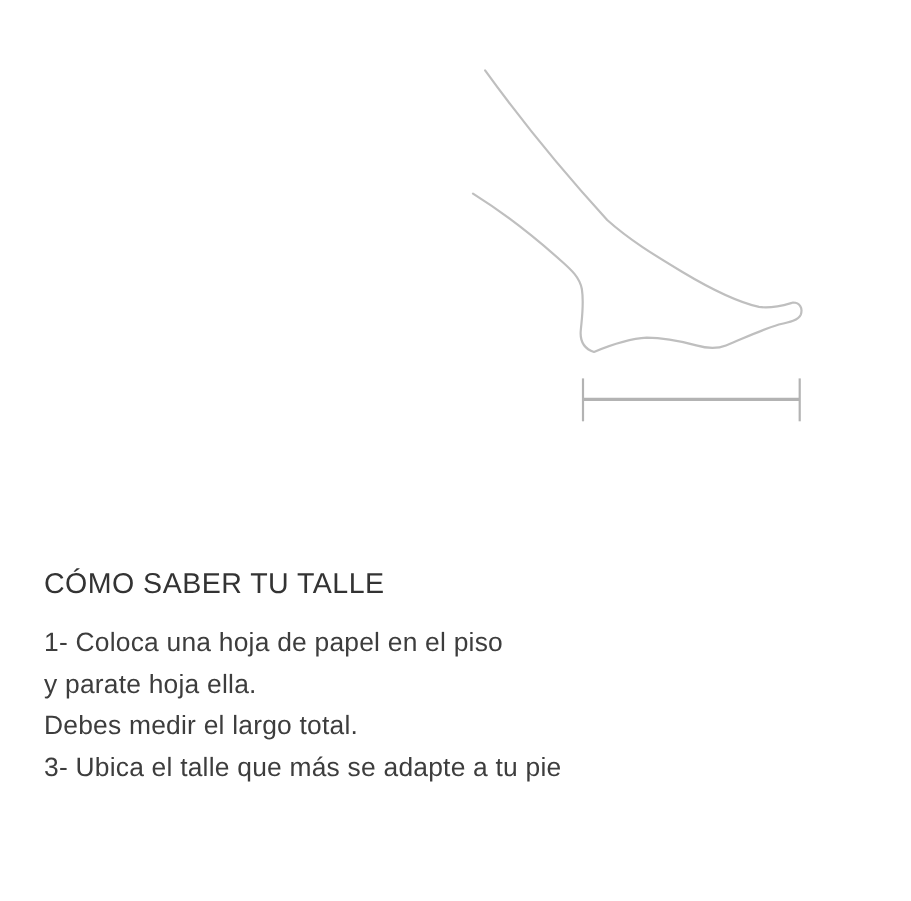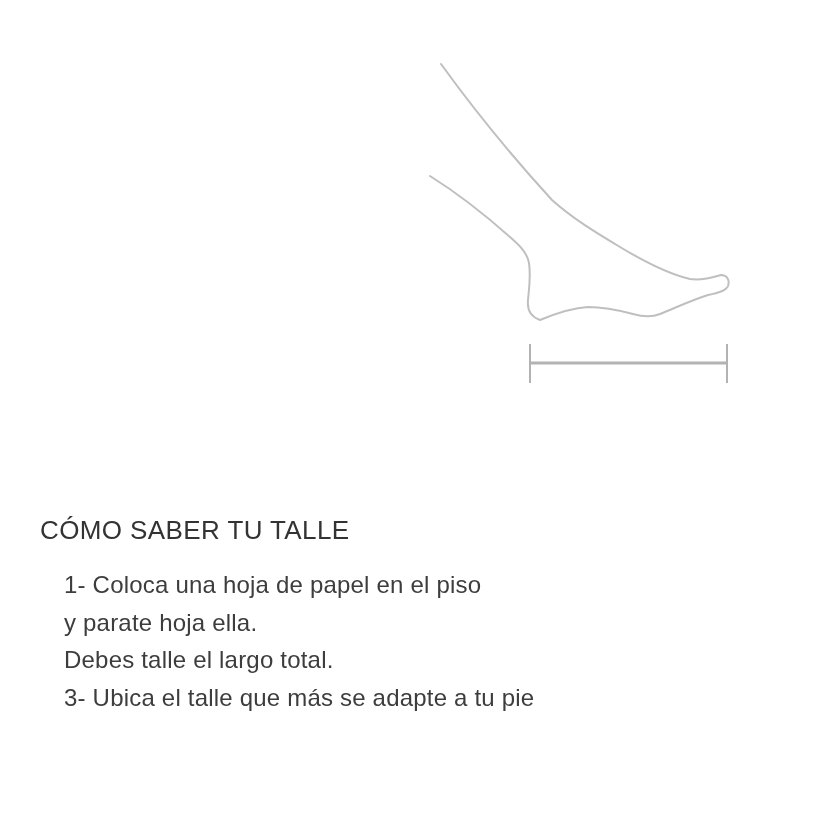--- a/index.html
+++ b/index.html
@@ -38,21 +38,20 @@
     left: 40px;
     top: 566px;
     font-size: 24px;
     font-weight: 400;
     color: #3d3d3d;
     line-height: 37.6px;
     letter-spacing: 0.2px;
   }
   .guide-step {
     white-space: nowrap;
-    margin-left: 24px;
   }
 </style>
 </head>
 <body>
 
 <div class="canvas">
 
   <svg class="diagram" viewBox="0 0 828 460" aria-hidden="true">
     <path d="M 441 64
              C 480 118 520 165 552 200
@@ -75,17 +74,17 @@
       <line x1="530" y1="344" x2="530" y2="383" stroke-width="2" stroke="#b3b3b3"></line>
       <line x1="727" y1="344" x2="727" y2="383" stroke-width="2" stroke="#b3b3b3"></line>
     </g>
   </svg>
 
   <h2 class="guide-heading">CÓMO SABER TU TALLE</h2>
 
   <div class="guide-steps">
     <div class="guide-step">1- Coloca una hoja de papel en el piso</div>
     <div class="guide-step">y parate hoja ella.</div>
-    <div class="guide-step">Debes talle el largo total.</div>
+    <div class="guide-step">Debes medir el largo total.</div>
     <div class="guide-step">3- Ubica el talle que más se adapte a tu pie</div>
   </div>
 
 </div>
 
 </body></html>

